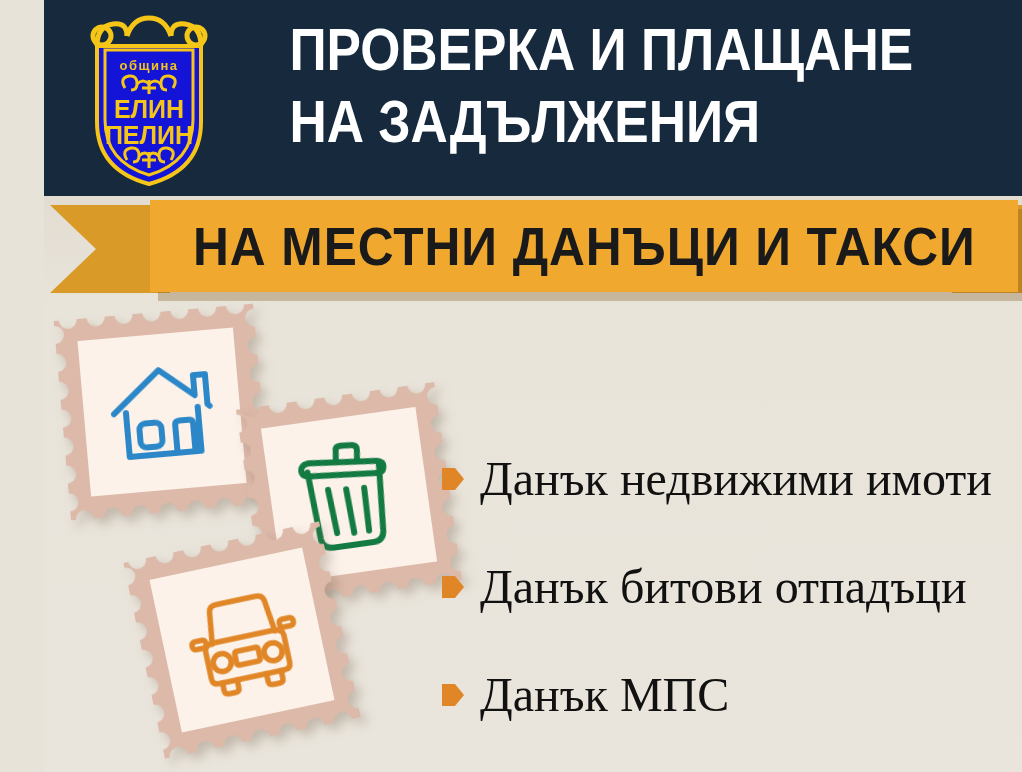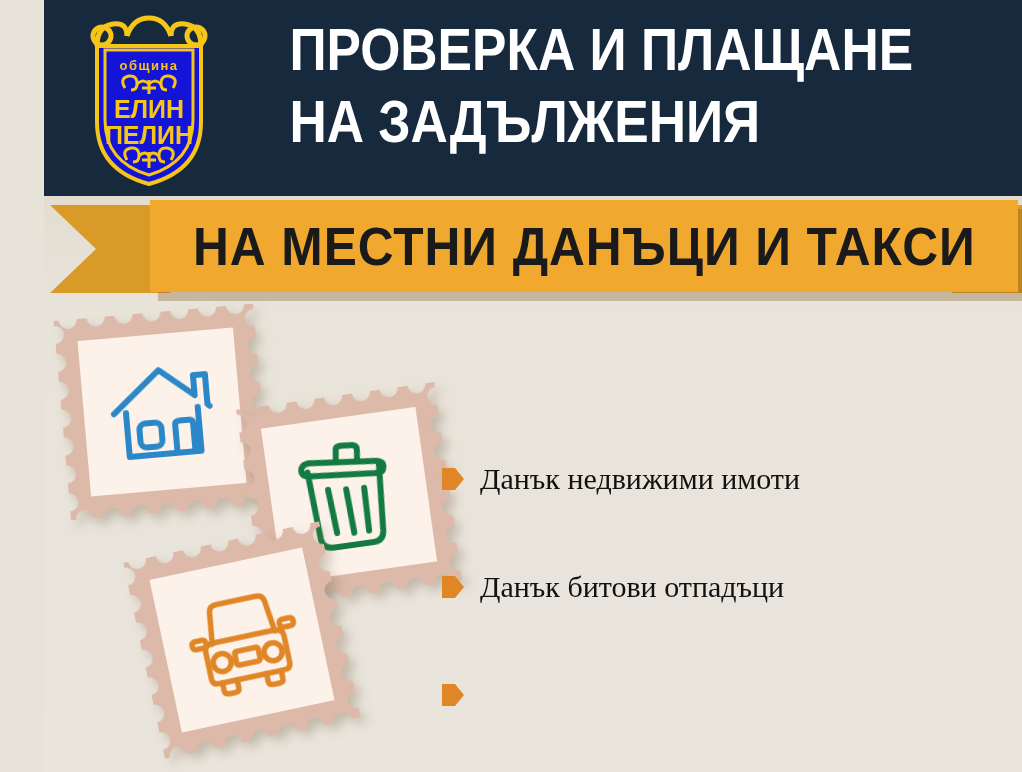--- a/index.html
+++ b/index.html
@@ -64,21 +64,21 @@
   #stamp-house{left:18px;top:312px;transform:rotate(-5deg);}
   #stamp-trash{left:205px;top:395px;transform:rotate(-8deg);}
   #stamp-car{left:98px;top:540px;transform:rotate(-12deg);}
 
   
   .bullets{position:absolute;left:398px;top:425px;width:620px;z-index:4;}
   .bullet-row{display:flex;align-items:center;height:108px;}
   .bullet-marker{flex:0 0 auto;width:22px;height:26px;margin-right:16px;}
   .bullet-label{
     font-family:"Liberation Serif", serif;
-    font-size:30px;color:#111111;white-space:nowrap;line-height:1;
+    font-size:48px;color:#111111;white-space:nowrap;line-height:1;
   }
 </style>
 </head>
 <body>
 
 <div id="poster">
 
   <div class="header">
 
     <div class="logo-wrap">
@@ -295,17 +295,18 @@
       </span>
       <span class="bullet-label">Данък битови отпадъци</span>
     </div>
 
     <div class="bullet-row">
       <span class="bullet-marker">
         <svg viewBox="0 0 22 26" width="22" height="26">
           <path d="M0 2 L13 2 L22 13 L13 24 L0 24 Z" fill="#e08626"></path>
         </svg>
       </span>
+      <span class="bullet-label">Данък МПС</span>
     </div>
 
   </div>
 
 </div>
 
 </body></html>

